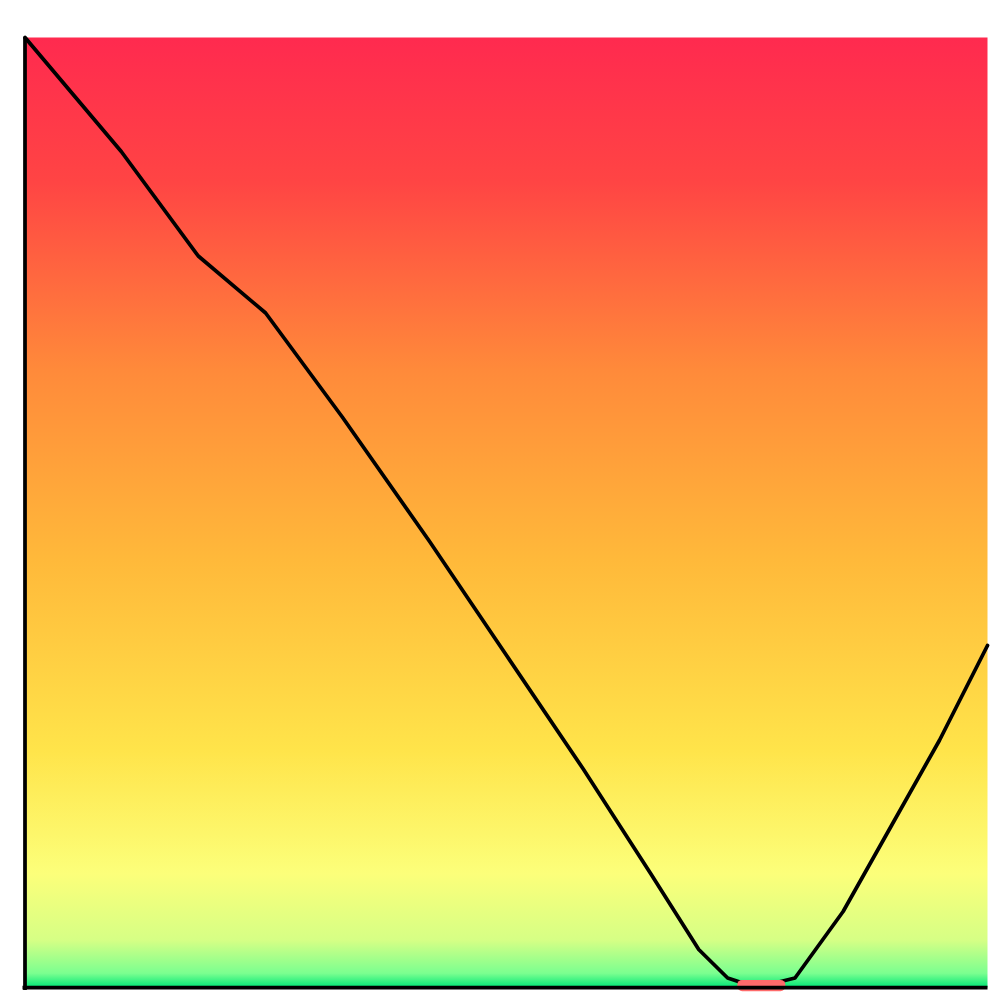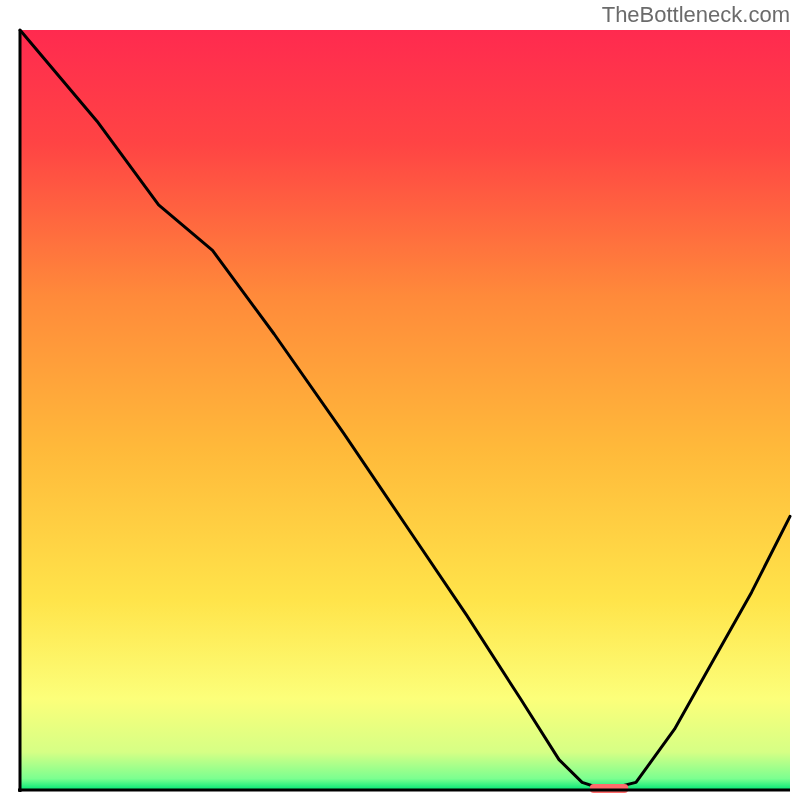--- a/index.html
+++ b/index.html
@@ -28,21 +28,20 @@
   svg {
     position: absolute;
     top: 0;
     left: 0;
   }
 </style>
 </head>
 <body>
 
 <div class="chart-container">
-  <div class="watermark">TheBottleneck.com</div>
   <svg id="chart-svg" width="800" height="800">
     <defs>
       <linearGradient id="bg-grad" x1="0" y1="0" x2="0" y2="1">
           <stop offset="0%" stop-color="#ff2a4f"></stop>
           <stop offset="15%" stop-color="#ff4444"></stop>
           <stop offset="35%" stop-color="#ff8a3a"></stop>
           <stop offset="55.00000000000001%" stop-color="#ffb93a"></stop>
           <stop offset="75%" stop-color="#ffe44a"></stop>
           <stop offset="88%" stop-color="#fcff7a"></stop>
           <stop offset="95%" stop-color="#d6ff85"></stop>

